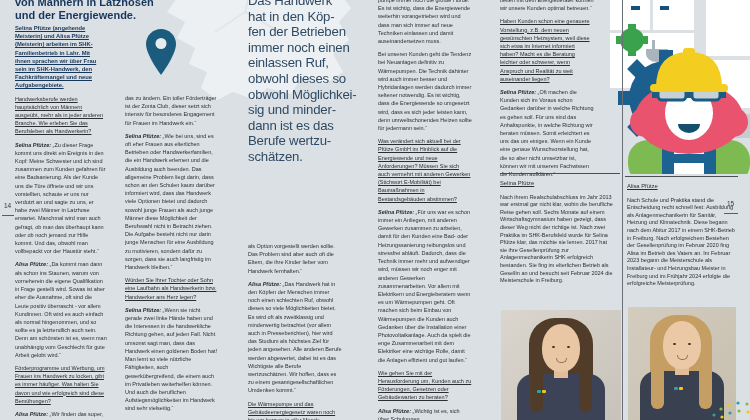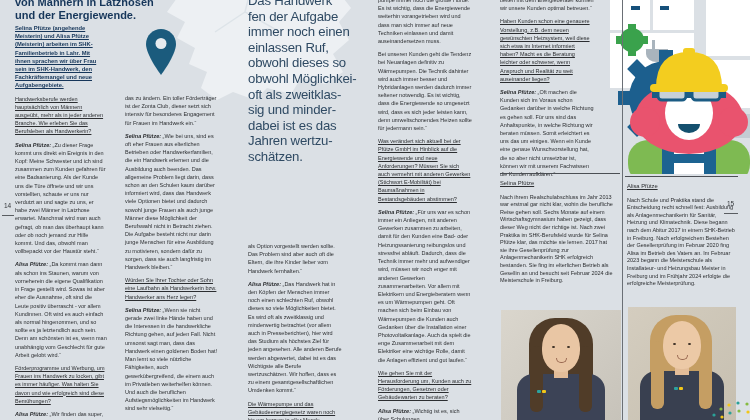--- a/index.html
+++ b/index.html
@@ -83,29 +83,29 @@
   <h1 class="title">
     <div>von Männern in Latzhosen</div>
     <div>und der Energiewende.</div>
   </h1>
 
   <div class="pagenum" style="left:4px;top:202px;">14</div>
   <div class="pagenum-rule" style="left:2px;top:215px;width:12px;"></div>
 
   <div class="quote">
       <div>Das Handwerk</div>
-      <div>fen der Aufgabe</div>
+      <div>hat in den Köp-</div>
+      <div>fen der Betrieben</div>
       <div>immer noch einen</div>
       <div>einlassen Ruf,</div>
       <div>obwohl dieses so</div>
       <div>obwohl Möglichkei-</div>
-      <div>oft als zweitklas-</div>
       <div>sig und minder-</div>
-      <div>dabei ist es das</div>
-      <div>Jahren wertzu-</div>
+      <div>dann ist es das</div>
+      <div>Berufe wertzu-</div>
       <div>schätzen.</div>
     </div>
 
   <div class="col" style="left:15px;top:24px;width:92px;">
       <p class="intro">Selina Pfütze (angehende Meisterin) und Alisa Pfütze (Meisterin) arbeiten im SHK-Familienbetrieb in Lahr. Mit ihnen sprachen wir über Frau sein im SHK-Handwerk, den Fachkräftemangel und neue Aufgabengebiete.</p>
       <p class="question">Handwerksberufe werden hauptsächlich von Männern ausgeübt, mehr als in jeder anderen Branche. Wie erleben Sie das Berufsleben als Handwerkerin?</p>
       <p class="answer"><span class="speaker">Selina Pfütze: </span>„Zu dieser Frage kommt uns direkt ein Ereignis in den Kopf: Meine Schwester und ich sind zusammen zum Kunden gefahren für eine Badsanierung. Als der Kunde uns die Türe öffnete und wir uns vorstellten, schaute er uns nur verdutzt an und sagte zu uns, er habe zwei Männer in Latzhose erwartet. Manchmal wird man auch gefragt, ob man das überhaupt kann oder ob noch jemand zur Hilfe kommt. Und das, obwohl man vollbepackt vor der Haustür steht.“</p>
       <p class="answer"><span class="speaker">Alisa Pfütze: </span>„Da kommt man dann als schon ins Staunen, warum von vorneherein die eigene Qualifikation in Frage gestellt wird. Sowas ist aber eher die Ausnahme, oft sind die Leute positiv überrascht - vor allem Kundinnen. Oft wird es auch einfach als normal hingenommen, und so sollte es ja letztendlich auch sein. Denn am schönsten ist es, wenn man unabhängig vom Geschlecht für gute Arbeit gelobt wird.“</p>
       <p class="question">Förderprogramme und Werbung, um Frauen ins Handwerk zu locken, gibt es immer häufiger. Was halten Sie davon und wie erfolgreich sind diese Bemühungen?</p>
       <p class="answer"><span class="speaker">Alisa Pfütze: </span>„Wir finden das super, dass sich da in den letzten Jahren einiges getan hat. Jedoch ziehen immer noch wenige Frauen und junge</p>

